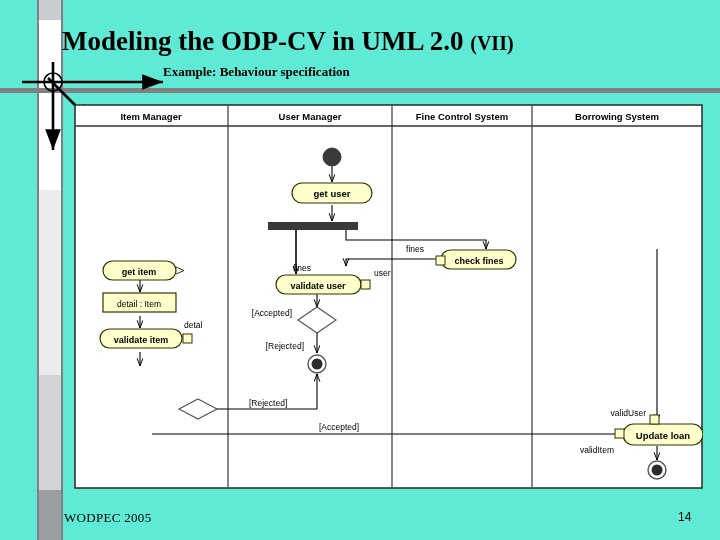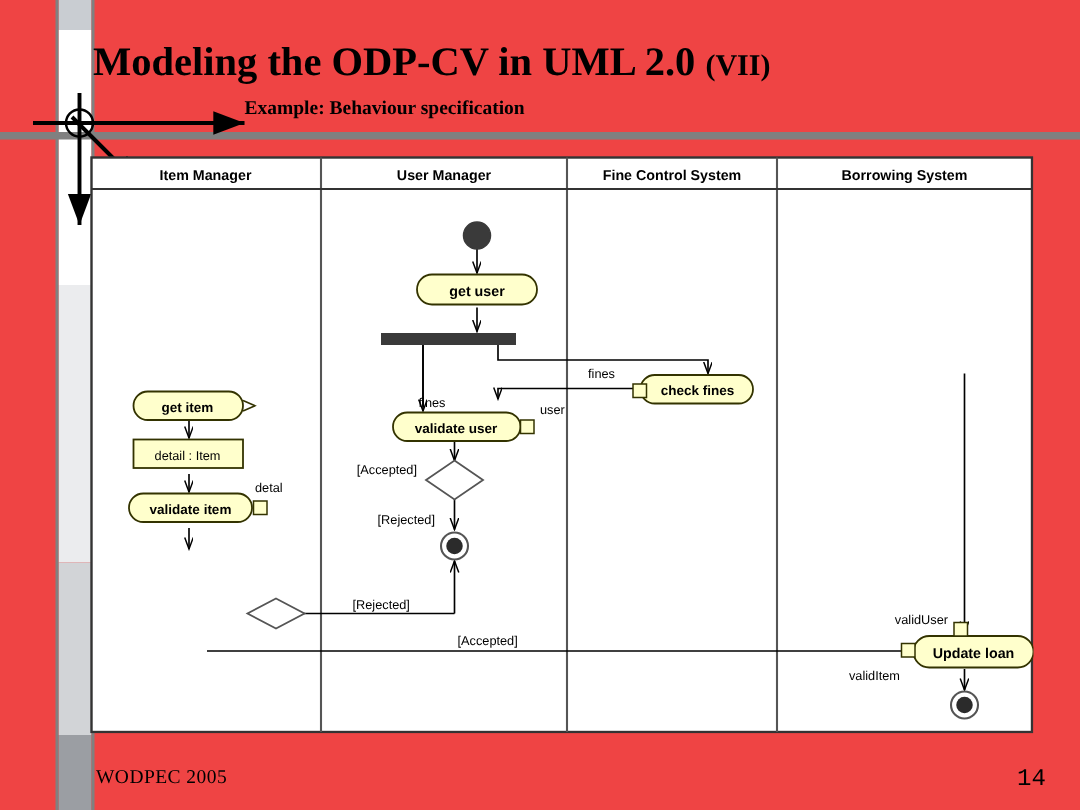--- a/index.html
+++ b/index.html
@@ -10,21 +10,21 @@
     width: 720px;
     height: 540px;
     background: #ffffff;
     font-family: "Liberation Serif", serif;
     overflow: hidden;
   }
   #slide {
     position: relative;
     width: 720px;
     height: 540px;
-    background: #ef4444;
+    background: #5eead4;
   }
 
   
   .rail-line {
     position: absolute;
     top: 0;
     width: 2px;
     height: 540px;
     background: #808080;
   }
@@ -85,43 +85,43 @@
     left: 8px;
     top: 52px;
     width: 160px;
     height: 105px;
     pointer-events: none;
   }
 
   
   .diagram {
     position: absolute;
-    left: 60px;
+    left: 74px;
     top: 104px;
     width: 629px;
     height: 385px;
   }
   .diagram svg { display: block; }
 
   
   .footer-text {
     position: absolute;
     left: 64px;
     top: 510px;
     font-family: "Liberation Serif", serif;
     font-size: 13px;
     letter-spacing: 0.3px;
     color: #000000;
   }
   .page-number {
     position: absolute;
     left: 678px;
     top: 510px;
-    font-family: Liberation Mono, monospace;
-    font-size: 16px;
+    font-family: Liberation Sans, sans-serif;
+    font-size: 12px;
     color: #000000;
   }
 </style>
 </head>
 <body>
 
 <div id="slide">
 
   <div class="rail-band band-a"></div>
   <div class="rail-band band-b"></div>

